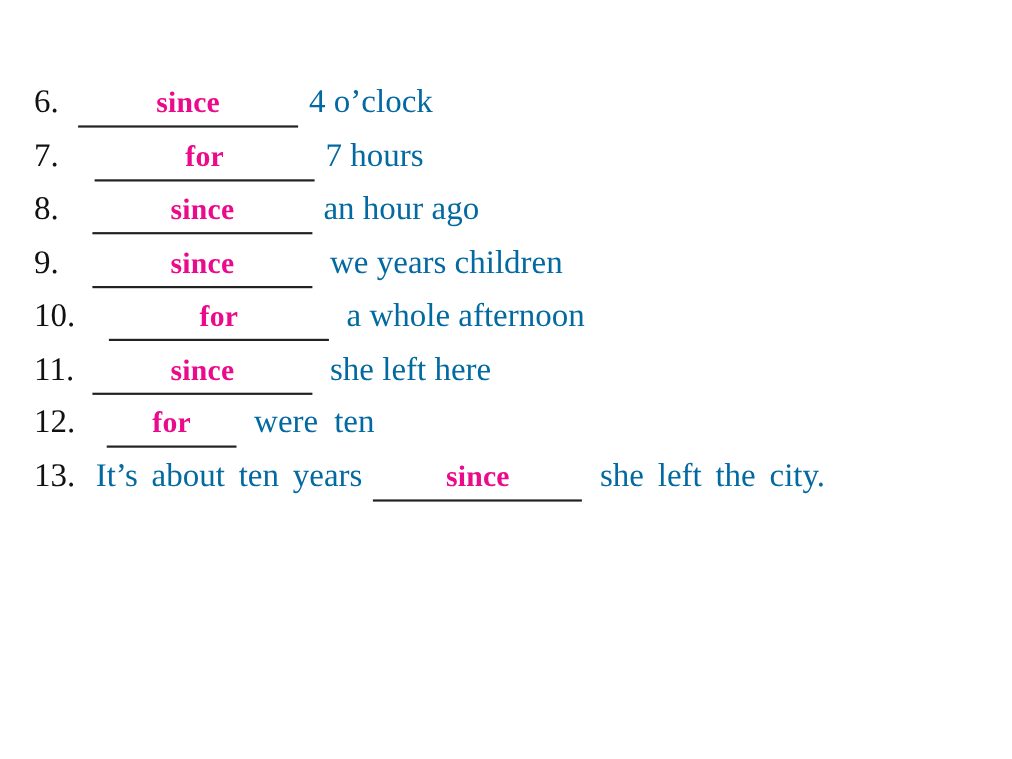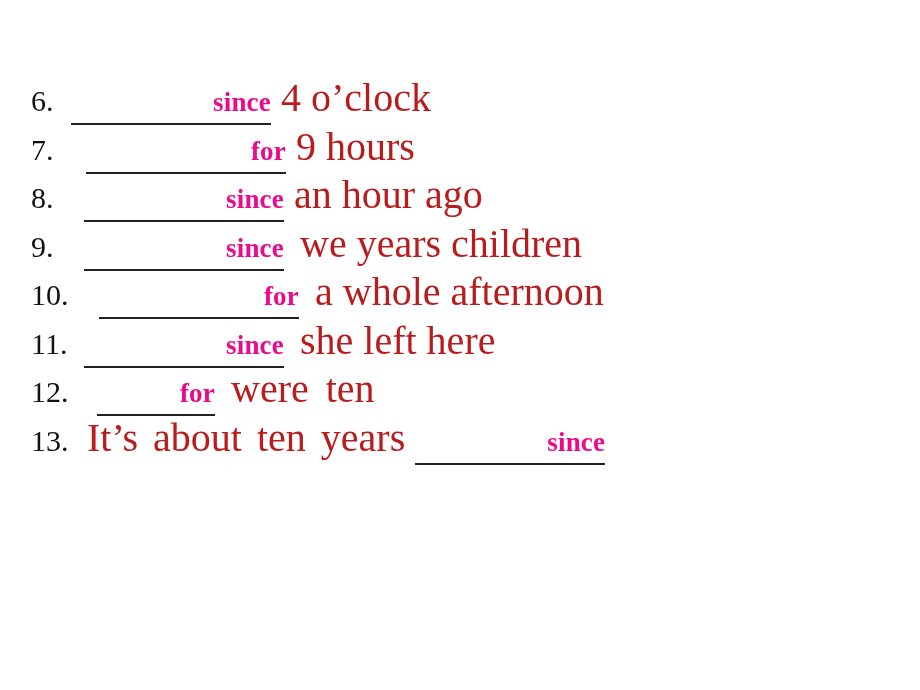--- a/index.html
+++ b/index.html
@@ -46,36 +46,36 @@
     flex: 0 0 auto;
   }
   .q-num.narrow { width: 40px; margin-left: 31px; }
   .q-num.wide   { width: 56px; margin-left: 31px; }
 
   
   .blank {
     position: relative;
     display: inline-block;
     flex: 0 0 auto;
-    text-align: right;
+    text-align: center;
     font-size: 27px;
     font-weight: bold;
     line-height: 1;
     color: #ec0a8c;
     border-bottom: 2px solid #222222;
     padding-bottom: 7px;
     letter-spacing: 0.2px;
   }
 
   .tail, .lead {
     display: inline-block;
     flex: 0 0 auto;
-    font-size: 40px;
+    font-size: 30px;
     line-height: 1;
-    color: #b91c1c;
+    color: #0369a1;
   }
 
   .spacer-sm { display: inline-block; width: 10px; flex: 0 0 auto; }
   .spacer-md { display: inline-block; width: 16px; flex: 0 0 auto; }
 
   
   .loose  { word-spacing: 7px; }
   .loose2 { word-spacing: 5px; }
 
   .cont-row {
@@ -98,21 +98,21 @@
       <span class="q-num narrow">6.</span>
       <span class="blank" style="width:200px;">since</span>
       <span class="spacer-sm"></span>
       <span class="tail">4 o’clock</span>
     </div>
 
     <div class="q-row">
       <span class="q-num narrow">7.</span>
       <span class="blank" style="width:200px; margin-left:15px;">for</span>
       <span class="spacer-sm"></span>
-      <span class="tail">9 hours</span>
+      <span class="tail">7 hours</span>
     </div>
 
     <div class="q-row">
       <span class="q-num narrow">8.</span>
       <span class="blank" style="width:200px; margin-left:13px;">since</span>
       <span class="spacer-sm"></span>
       <span class="tail">an hour ago</span>
     </div>
 
     <div class="q-row">
@@ -144,16 +144,17 @@
       <span class="tail loose">were ten</span>
     </div>
 
 
     <div class="q-row">
       <span class="q-num wide">13.</span>
       <span class="lead loose2">It’s about ten years</span>
       <span class="spacer-sm"></span>
       <span class="blank" style="width:190px;">since</span>
       <span class="spacer-md"></span>
+      <span class="tail loose2">she left the city.</span>
     </div>
 
   </div>
 </div>
 
 </body></html>

